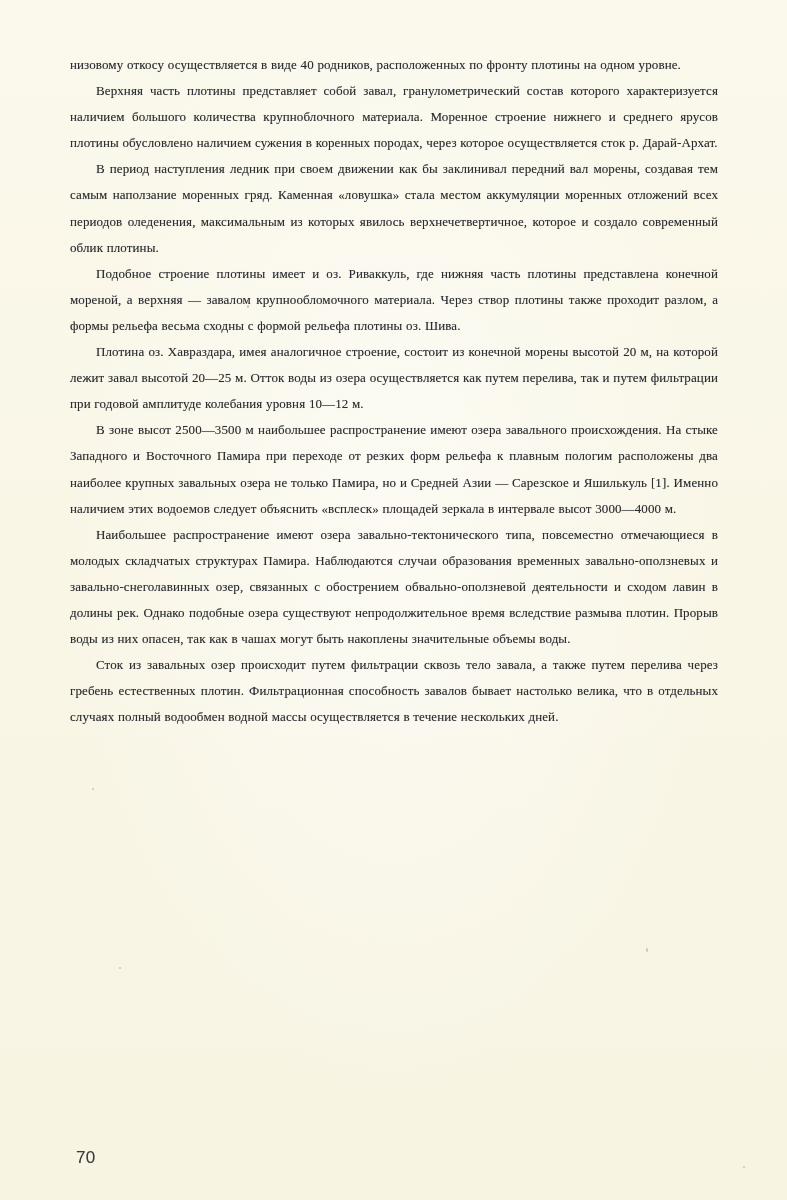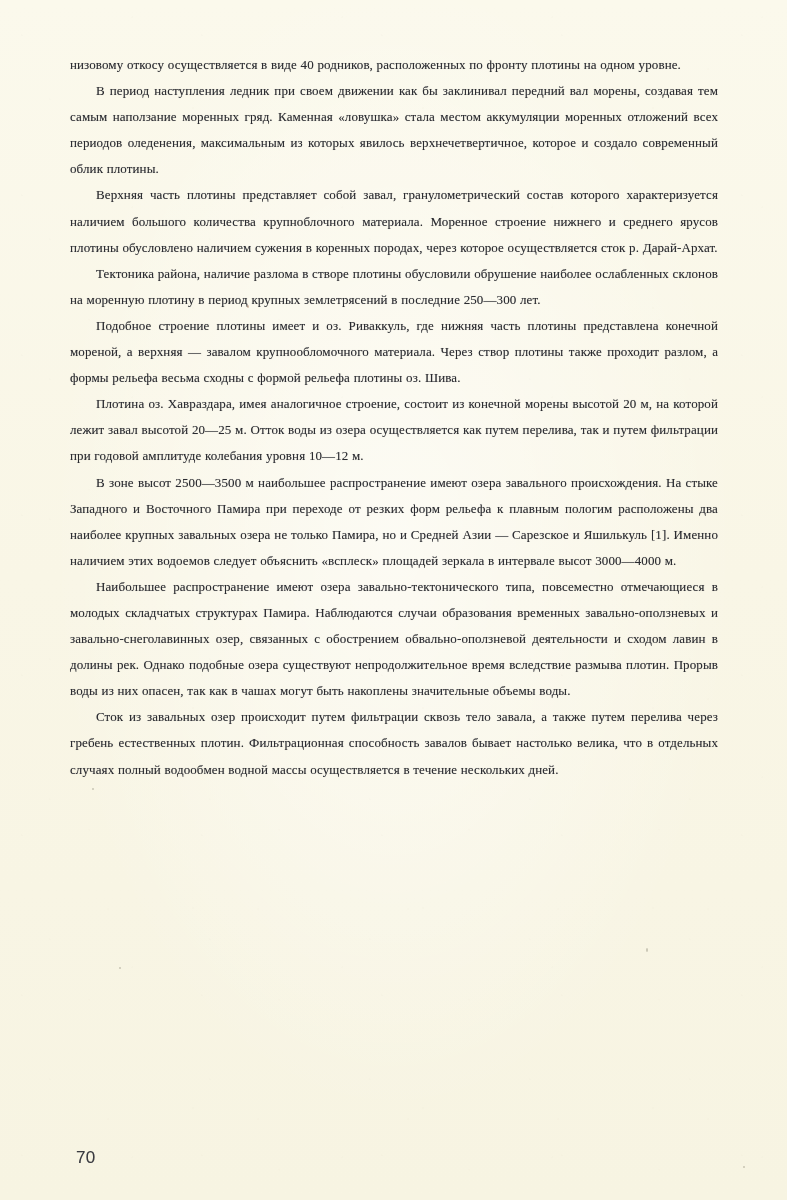--- a/index.html
+++ b/index.html
@@ -92,23 +92,22 @@
 </head>
 <body>
 
 <div class="paper"></div>
 <div class="scan-noise"></div>
 
 <div class="page">
 
   <div class="text-block">
     <p class="para first">низовому откосу осуществляется в виде 40 родников, расположенных по фронту плотины на одном уровне.</p>
+    <p class="para">Верхняя часть плотины представляет собой завал, гранулометрический состав которого характеризуется наличием большого количества крупноблочного материала. Моренное строение нижнего и среднего ярусов плотины обусловлено наличием сужения в коренных породах, через которое осуществляется сток р. Дарай-Архат.</p>
     <p class="para">В период наступления ледник при своем движении как бы заклинивал передний вал морены, создавая тем самым наползание моренных гряд. Каменная «ловушка» стала местом аккумуляции моренных отложений всех периодов оледенения, максимальным из которых явилось верхнечетвертичное, которое и создало современный облик плотины.</p>
-    <p class="para">Верхняя часть плотины представляет собой завал, гранулометрический состав которого характеризуется наличием большого количества крупноблочного материала. Моренное строение нижнего и среднего ярусов плотины обусловлено наличием сужения в коренных породах, через которое осуществляется сток р. Дарай-Архат.</p>
-    <p class="para">Тектоника района, наличие разлома в створе плотины обусловили обрушение наиболее ослабленных склонов на моренную плотину в период крупных землетрясений в последние 250—300 лет.</p>
     <p class="para">Подобное строение плотины имеет и оз. Риваккуль, где нижняя часть плотины представлена конечной мореной, а верхняя — завалом крупнообломочного материала. Через створ плотины также проходит разлом, а формы рельефа весьма сходны с формой рельефа плотины оз. Шива.</p>
     <p class="para">Плотина оз. Хавраздара, имея аналогичное строение, состоит из конечной морены высотой 20 м, на которой лежит завал высотой 20—25 м. Отток воды из озера осуществляется как путем перелива, так и путем фильтрации при годовой амплитуде колебания уровня 10—12 м.</p>
     <p class="para">В зоне высот 2500—3500 м наибольшее распространение имеют озера завального происхождения. На стыке Западного и Восточного Памира при переходе от резких форм рельефа к плавным пологим расположены два наиболее крупных завальных озера не только Памира, но и Средней Азии — Сарезское и Яшилькуль [1]. Именно наличием этих водоемов следует объяснить «всплеск» площадей зеркала в интервале высот 3000—4000 м.</p>
     <p class="para">Наибольшее распространение имеют озера завально-тектонического типа, повсеместно отмечающиеся в молодых складчатых структурах Памира. Наблюдаются случаи образования временных завально-оползневых и завально-снеголавинных озер, связанных с обострением обвально-оползневой деятельности и сходом лавин в долины рек. Однако подобные озера существуют непродолжительное время вследствие размыва плотин. Прорыв воды из них опасен, так как в чашах могут быть накоплены значительные объемы воды.</p>
     <p class="para">Сток из завальных озер происходит путем фильтрации сквозь тело завала, а также путем перелива через гребень естественных плотин. Фильтрационная способность завалов бывает настолько велика, что в отдельных случаях полный водообмен водной массы осуществляется в течение нескольких дней.</p>
   </div>
 
   <div class="page-number">70</div>
 
   <span class="speck" style="left:646px; top:948px; width:2px; height:4px;"></span>

